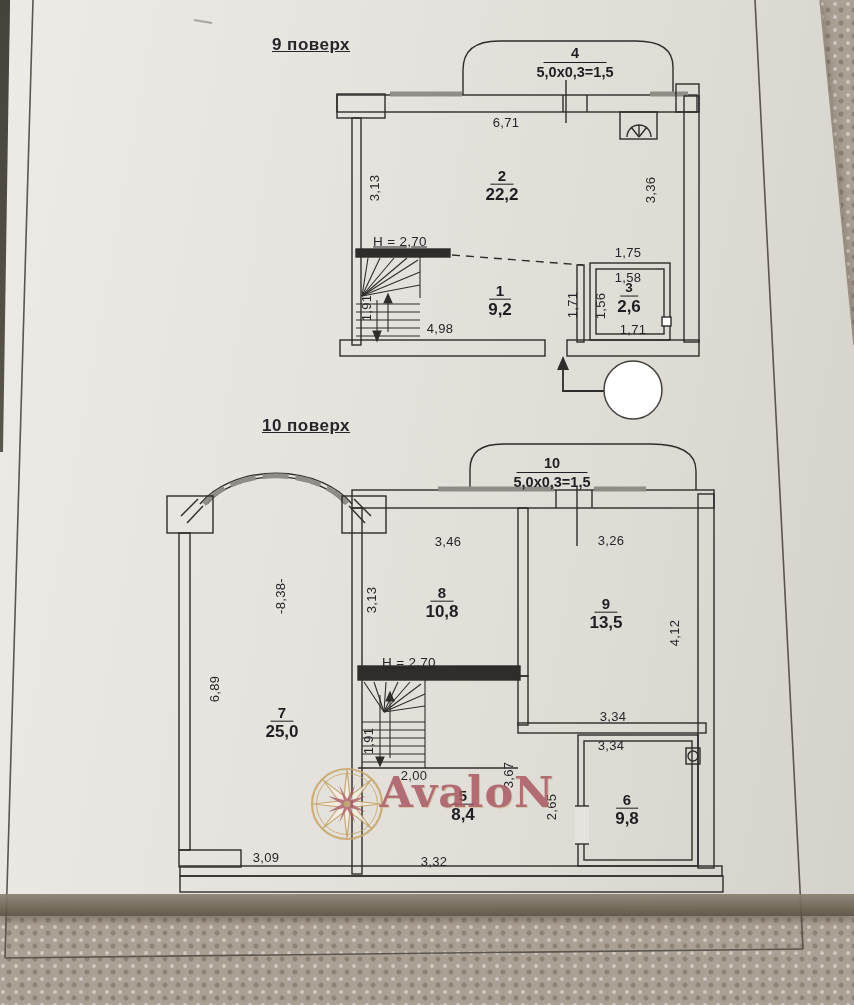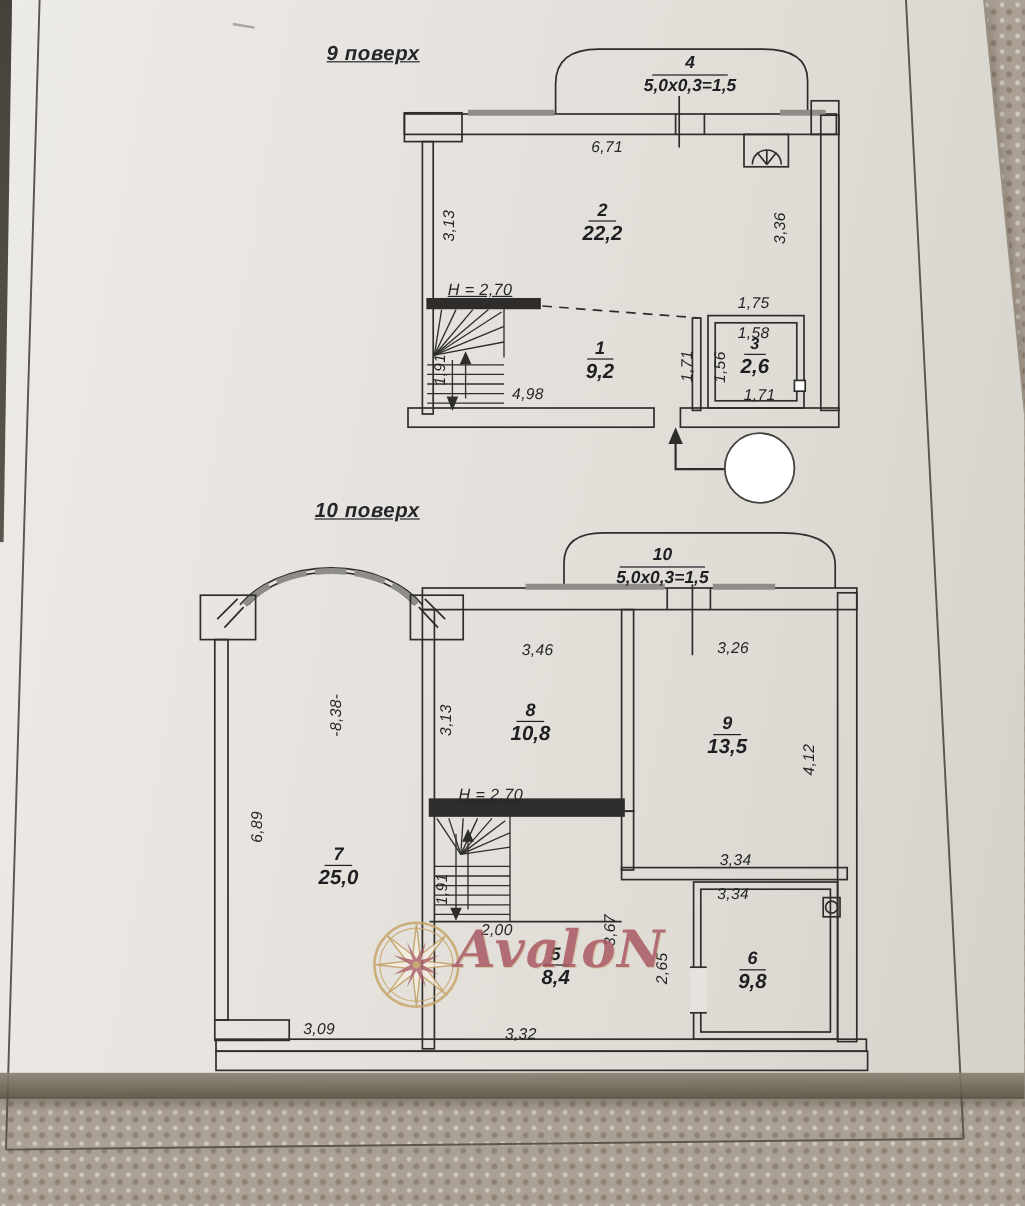--- a/index.html
+++ b/index.html
@@ -5,21 +5,21 @@
   html,body{margin:0;padding:0;}
   body{
     width:854px;height:1005px;overflow:hidden;
     font-family:"Liberation Sans",sans-serif;
     background-color:#aaa093;
     background-image:
       radial-gradient(circle at 3px 4px, rgba(255,255,255,.45) 1.2px, transparent 2.6px),
       radial-gradient(circle at 9px 10px, rgba(92,82,66,.38) 1.6px, transparent 3.2px);
     background-size:13px 13px;
   }
-  .scene{position:relative;width:854px;height:916px;font-style:italic;}
+  .scene{position:relative;width:854px;height:916px;}
   .table-bottom{position:absolute;left:0;right:0;bottom:0;height:22px;
     background:linear-gradient(#8a8172,#57503f);opacity:.92;}
   .paper-wrap{position:absolute;inset:0;filter:drop-shadow(0 2px 6px rgba(55,45,35,.45));}
   .paper{
     position:absolute;inset:0;
     clip-path:polygon(10px 0px,820px 0px,854px 345px,854px 988px,0px 997px,0px 450px);
     background:linear-gradient(100deg,#edebe7 0%,#e7e4df 35%,#dfdcd6 70%,#d5d2cb 100%);
   }
   .edge-dark{position:absolute;left:0;top:0;width:10px;height:452px;
     background:linear-gradient(170deg,#45423c,#5a564e);clip-path:polygon(0 0,100% 0,30% 100%,0 100%);}

